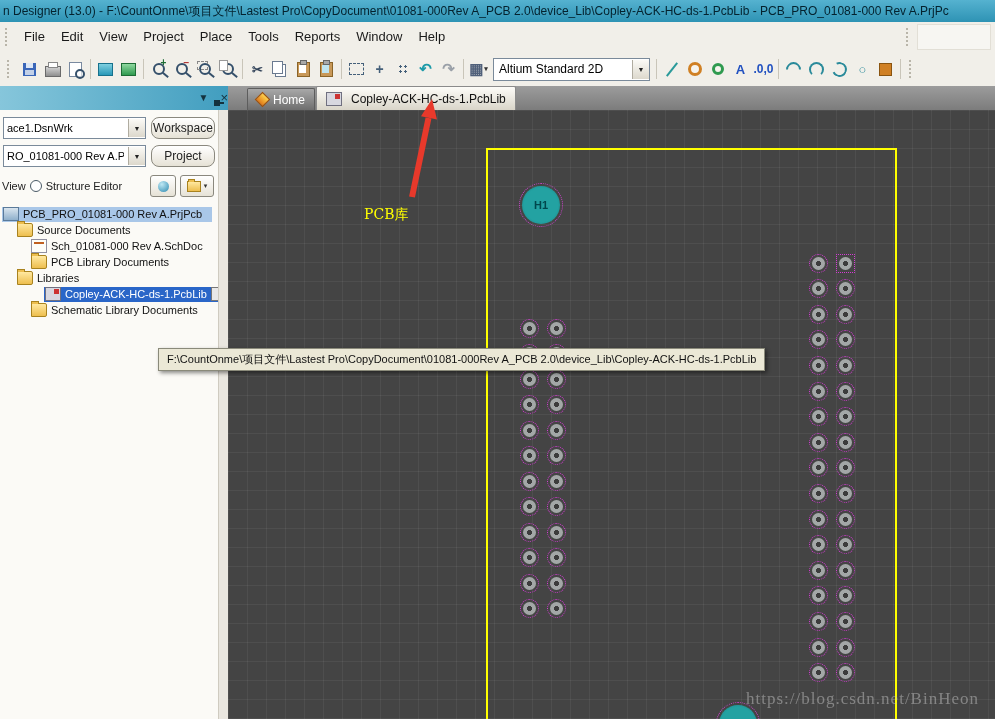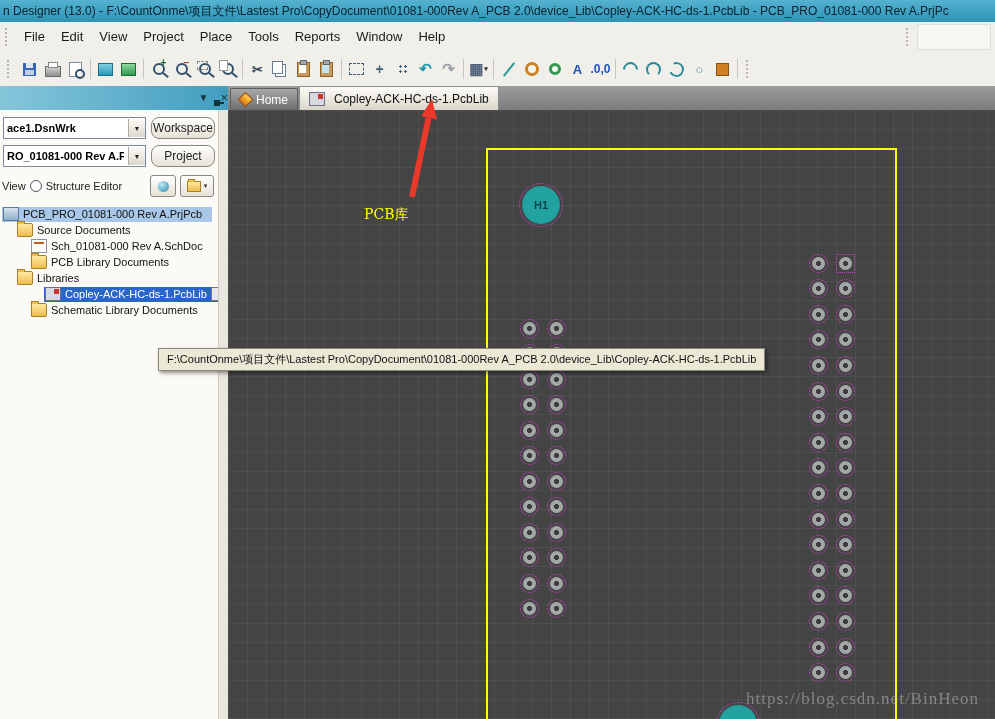--- a/index.html
+++ b/index.html
@@ -64,33 +64,33 @@
   .minarrow{font-size:7px;color:#333;margin-left:1px;}
 
   
   #panelheader{position:absolute;left:0;top:86px;width:228px;height:24px;
     background:linear-gradient(90deg,#86c6db,#3e9cbe);display:flex;align-items:center;justify-content:flex-end;gap:6px;padding-right:10px;}
   .ph-btn{color:#14323e;font-size:10px;line-height:10px;cursor:default;}
   .pinic{width:10px;height:10px;position:relative;}
   .pinic::before{content:"";position:absolute;left:0;top:2px;width:6px;height:6px;background:#14323e;}
   .pinic::after{content:"";position:absolute;left:6px;top:4px;width:4px;height:2px;background:#14323e;}
   #tabstrip{position:absolute;left:228px;top:86px;right:0;height:24px;
-    background:linear-gradient(#9c9c9c,#7c7c7c);display:flex;align-items:flex-end;padding-left:2px;}
+    background:linear-gradient(#9c9c9c,#7c7c7c);display:flex;align-items:flex-end;padding-left:19px;}
   .tab{height:21px;display:flex;align-items:center;gap:5px;padding:0 9px;font-size:12px;border:1px solid #5d5d5d;border-bottom:none;border-radius:2px 2px 0 0;margin-right:1px;}
   .tab.home{background:linear-gradient(#a8a8a8,#6e6e6e);color:#fff;}
   .tab.active{height:23px;background:linear-gradient(#fdfcf8,#d9d5c9);color:#111;border-color:#8b8b8b;}
   .diamond{width:9px;height:9px;transform:rotate(45deg);background:linear-gradient(#ffd24a,#e07818);border:1px solid #a05008;flex:none;}
 
   
   #leftpanel{position:absolute;left:0;top:110px;width:218px;bottom:0;background:#fbfaf6;}
   .prow{display:flex;gap:5px;padding:0 3px;align-items:center;}
   .r1{margin-top:7px;}
   .r2{margin-top:6px;}
   .pcombo{flex:1;height:20px;background:#fff;border:1px solid #7a8a9a;display:flex;align-items:center;font-size:11px;padding-left:3px;overflow:hidden;}
-  .pcombo .cval{flex:1;white-space:nowrap;overflow:hidden;font-weight:bold;}
+  .pcombo .cval{flex:1;white-space:nowrap;overflow:hidden;}
   .pcombo .arrowbox{height:18px;}
   .btn{height:22px;border:1px solid #8a887e;background:linear-gradient(#ffffff,#e6e2d6);border-radius:8px;
     font-size:12px;display:flex;align-items:center;justify-content:center;color:#222;}
   .btn.w{width:64px;flex:none;}
   .radiorow{margin-top:8px;display:flex;align-items:center;font-size:11px;color:#222;gap:4px;padding-left:2px;padding-right:4px;}
   .radio{width:10px;height:10px;border:1px solid #4a5a66;border-radius:50%;background:#fff;flex:none;}
   .sbtn{width:24px;height:20px;border:1px solid #8a887e;background:linear-gradient(#ffffff,#e6e2d6);border-radius:3px;display:flex;align-items:center;justify-content:center;}
   .sbtn.wide{width:32px;gap:2px;}
   .sphere{width:11px;height:11px;border-radius:50%;background:radial-gradient(circle at 35% 30%,#bfe8f4,#2e8ab0);}
   .minifolder{width:12px;height:9px;background:linear-gradient(#ffe8a0,#edbe4e);border:1px solid #a8821e;position:relative;}
@@ -230,20 +230,24 @@
         <span>↶</span>
       </span>
     <span class="ic glyph" style="font-size:15px;color:#9aa0a8;">
         <span>↷</span>
       </span>
     <span class="sep"></span>
     <span class="ic glyph" style="font-size:15px;color:#50607a;">
         <span>▦</span>
         <span class="minarrow">▾</span>
       </span>
+    <div class="combo" style="width:150px;">
+      <span class="cval">Altium Standard 2D</span>
+      <span class="arrowbox">▼</span>
+    </div>
     <span class="sep"></span>
     <span class="ic">
         <span class="i-line"></span>
       </span>
     <span class="ic">
         <span class="i-pad"></span>
       </span>
     <span class="ic">
         <span class="i-via"></span>
       </span>

